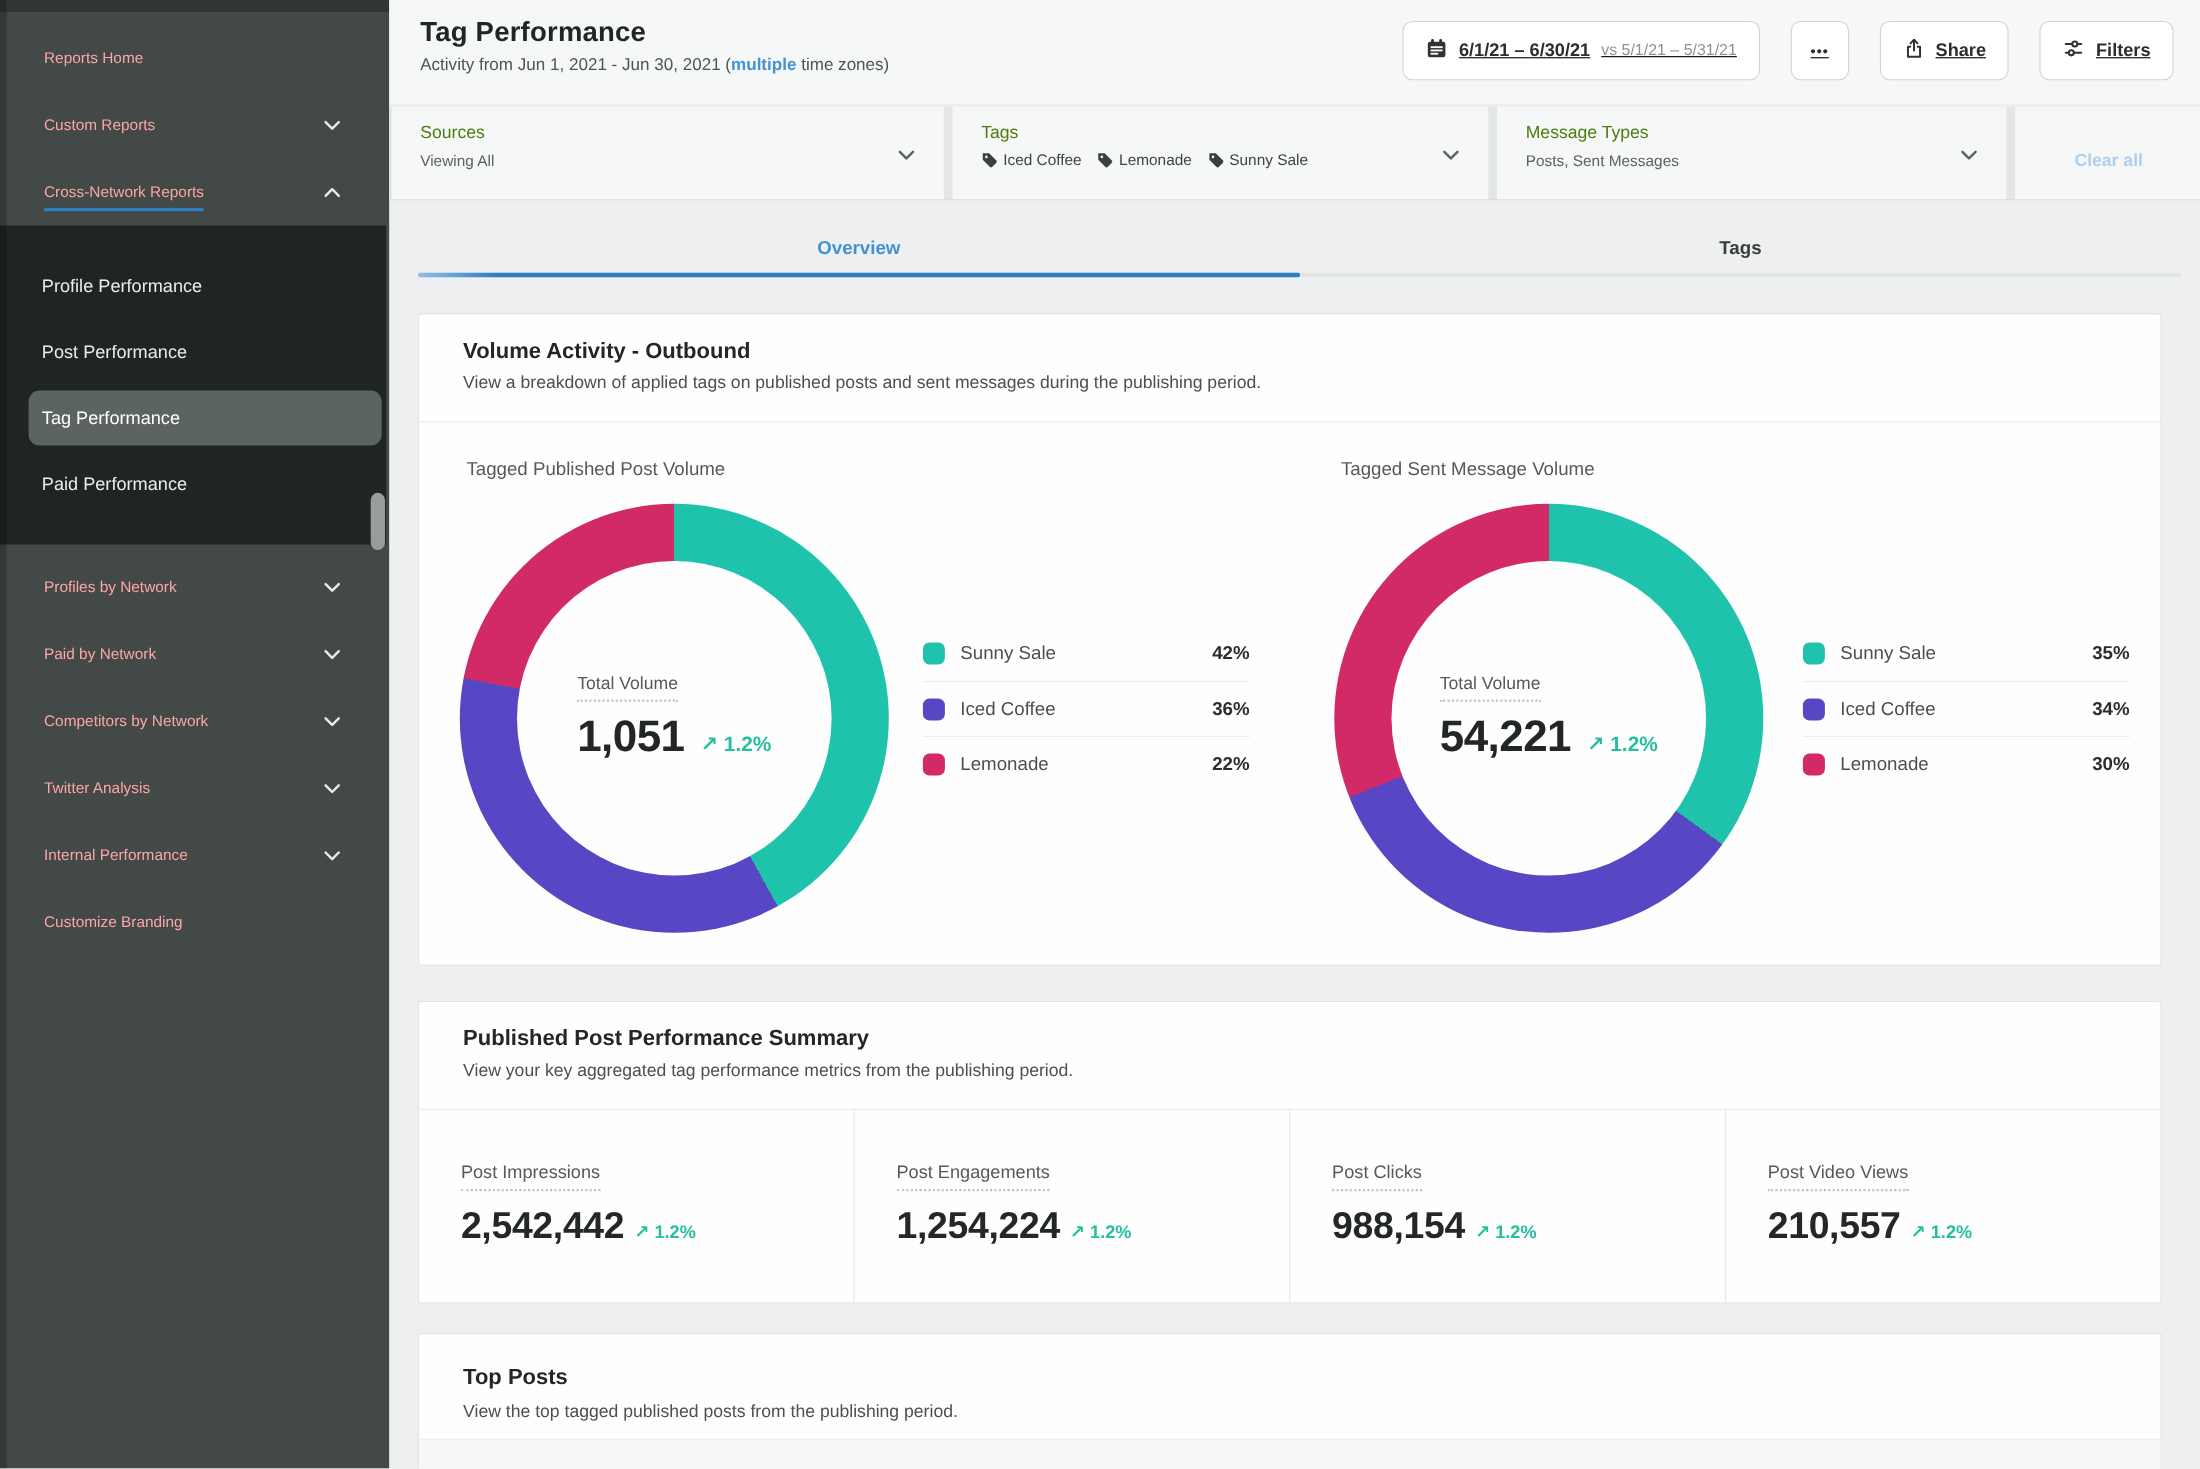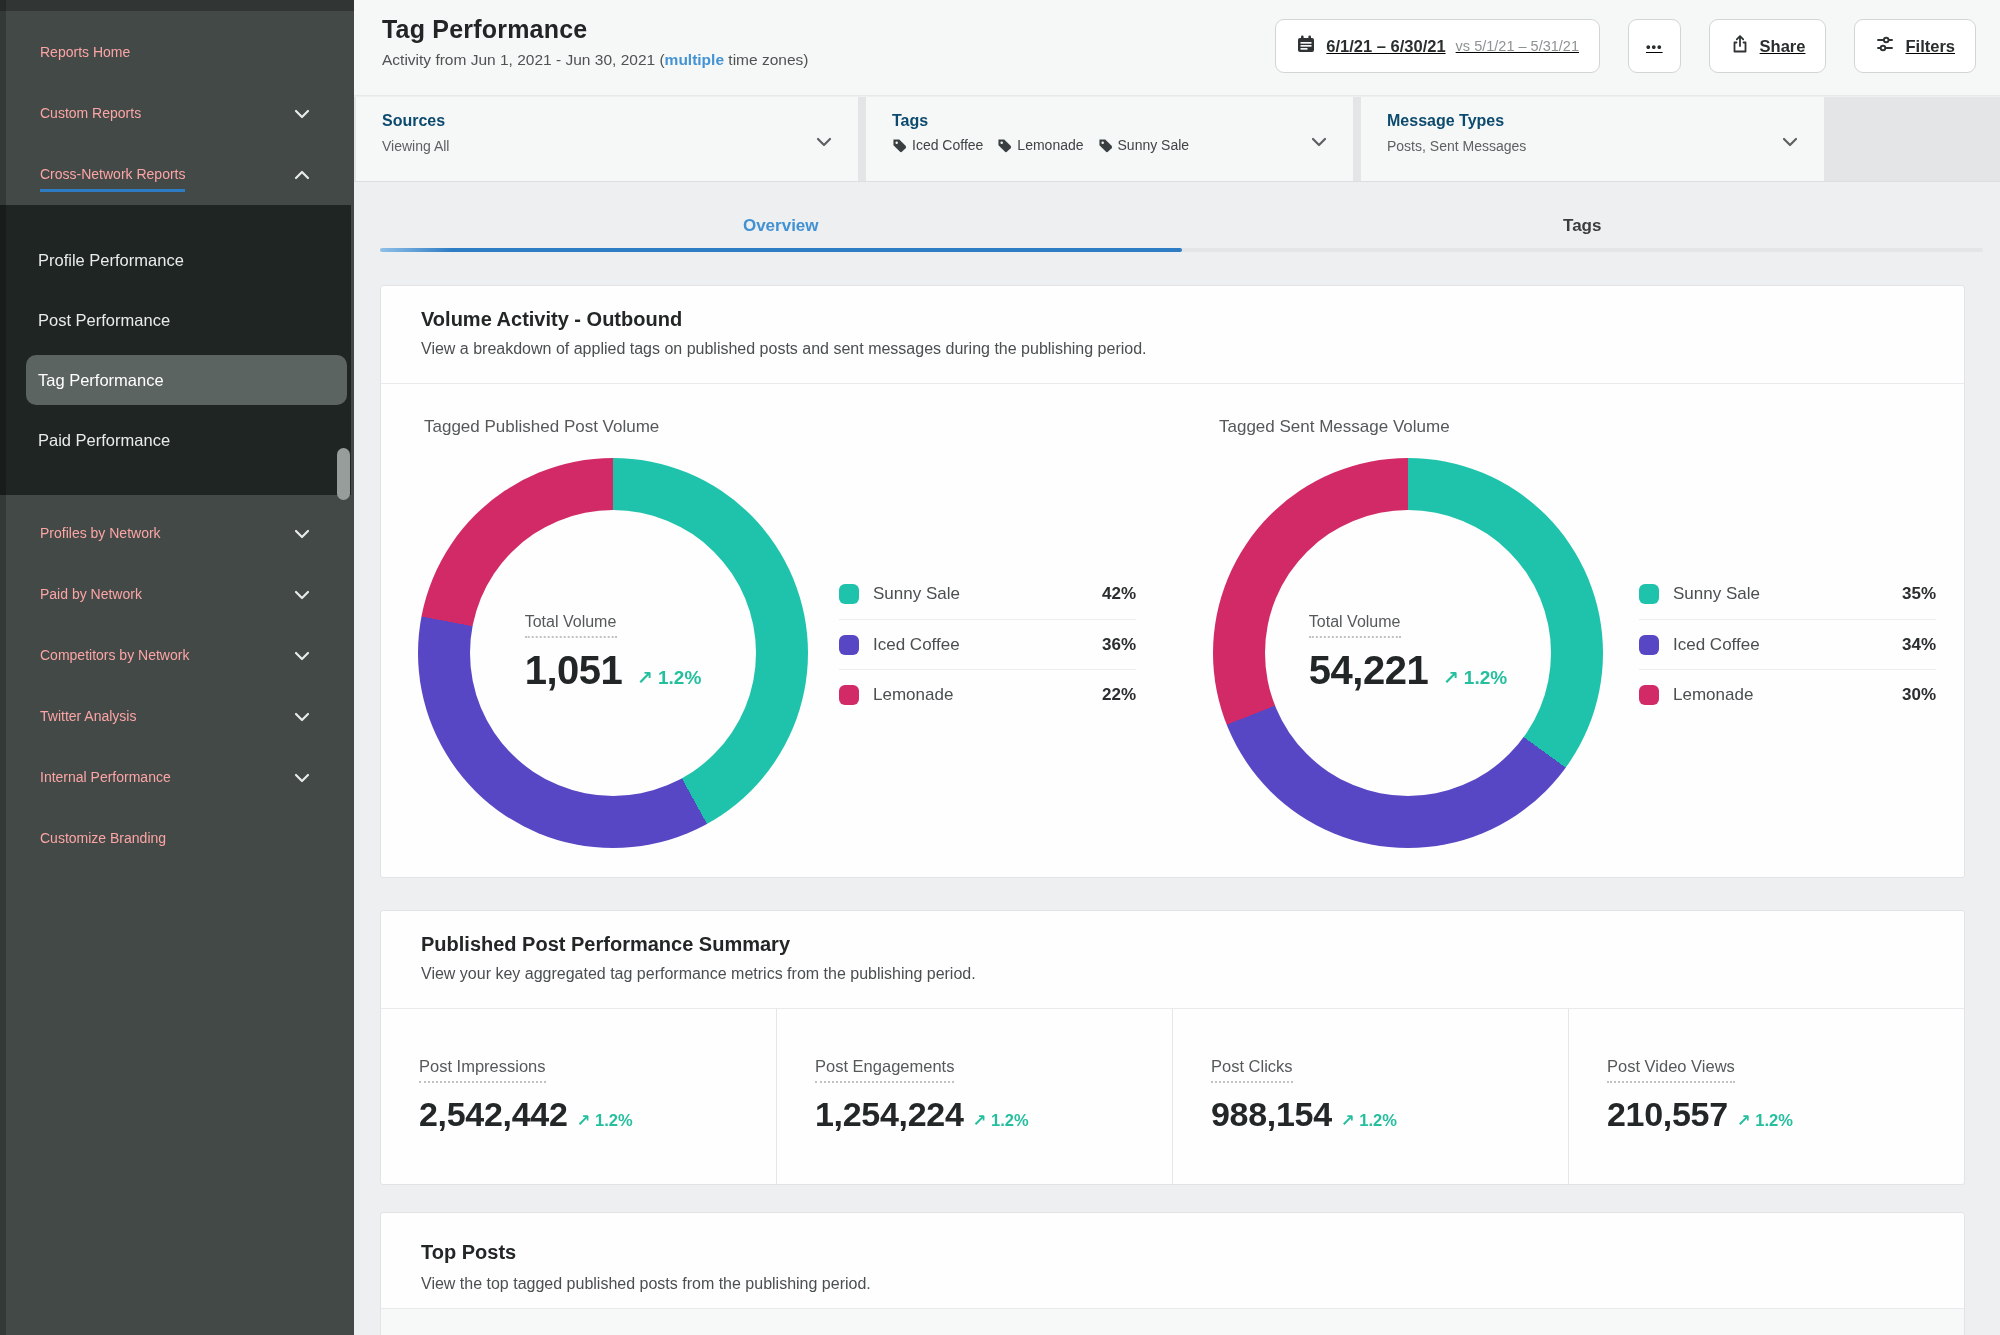--- a/index.html
+++ b/index.html
@@ -31,21 +31,21 @@
   .page-title { font-size: 25px; font-weight: 700; color: #222525; letter-spacing: .2px; }
   .page-sub { margin-top: 7px; font-size: 15.5px; color: #4e5354; }
   .page-sub a { color: #4493d4; font-weight: 600; text-decoration: none; cursor: pointer; }
   .topbar-actions { position: absolute; right: 24px; top: 19px; display: flex; gap: 28px; text-decoration: underline; }
   .btn { display: inline-flex; align-items: center; gap: 10px; height: 54px; padding: 0 20px; background: #ffffff; border: 1.5px solid #d2d5d6; border-radius: 9px; font-family: inherit; font-size: 16.5px; font-weight: 700; color: #2b2e2e; cursor: pointer; }
   .btn .cmp { font-size: 14.5px; font-weight: 400; color: #8d9293; }
   .btn.more { padding: 0 17px; font-size: 13px; letter-spacing: 1px; }
 
   .filterbar { position: absolute; top: 97px; left: 0; right: 0; height: 85px; background: #e3e5e6; display: flex; gap: 8px; padding-left: 2px; border-bottom: 1px solid #dcdfe0; }
   .fsec { position: relative; background: #f6f7f7; height: 100%; padding: 15px 24px 0 26px; cursor: pointer; }
-  .fsec .flabel { font-size: 16px; font-weight: 700; color: #0c4a6e; }
+  .fsec .flabel { font-size: 16px; font-weight: 400; color: #4d7c0f; }
   .fsec .fvalue { margin-top: 8px; font-size: 14px; color: #5d6263; }
   .fsec .chev { position: absolute; right: 26px; top: 36px; color: #5c6162; }
   .fsec.sources { width: 502px; }
   .fsec.tags { width: 487px; }
   .fsec.msgtypes { width: 463px; }
   .fsec.clear { flex: 1; display: flex; align-items: center; justify-content: center; cursor: default; }
   .chips { margin-top: 7px; display: flex; gap: 14px; }
   .chip { display: inline-flex; align-items: center; gap: 5px; font-size: 14px; color: #3f4445; }
   .clear-link { font-size: 16px; font-weight: 700; color: #aed0ec; cursor: pointer; }
 
@@ -221,20 +221,23 @@
             <path d="M2 2 L8 8 L14 2" stroke="currentColor" stroke-width="2.2" stroke-linecap="round" stroke-linejoin="round"></path>
           </svg></span>
     </div>
     <div class="fsec msgtypes">
       <div class="flabel">Message Types</div>
       <div class="fvalue">Posts, Sent Messages</div>
       <span class="chev"><svg width="16" height="10" viewBox="0 0 16 10" fill="none">
             <path d="M2 2 L8 8 L14 2" stroke="currentColor" stroke-width="2.2" stroke-linecap="round" stroke-linejoin="round"></path>
           </svg></span>
     </div>
+    <div class="fsec clear">
+      <span class="clear-link">Clear all</span>
+    </div>
   </div>
 
   <div class="tabs" id="tabs">
       <div class="tab active">Overview</div>
       <div class="tab">Tags</div>
     </div>
 
   <section class="card volume-card">
     <h2 class="card-h2">Volume Activity - Outbound</h2>
     <p class="card-desc">View a breakdown of applied tags on published posts and sent messages during the publishing period.</p>

